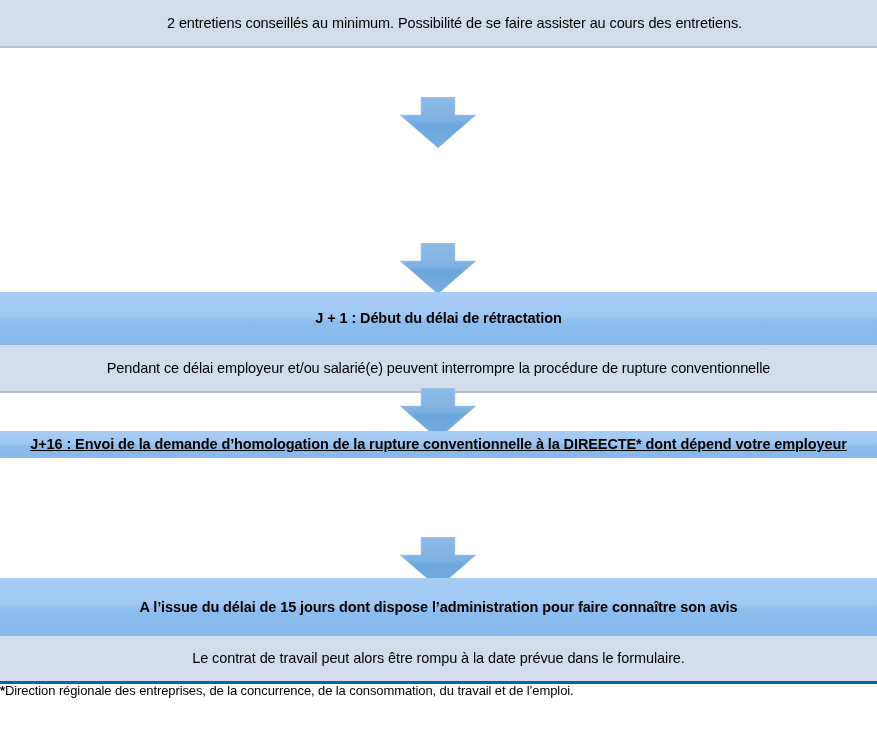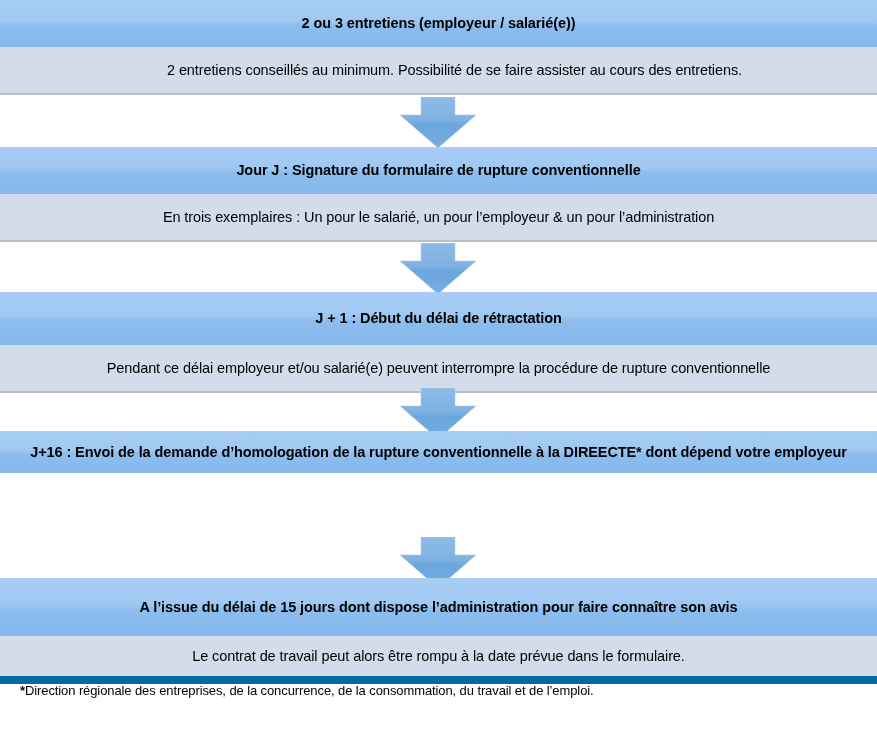--- a/index.html
+++ b/index.html
@@ -54,72 +54,67 @@
     display: flex;
     align-items: center;
     justify-content: center;
     box-sizing: border-box;
     padding: 2px 12px;
     border-bottom: 2px solid #b9bfc6;
     letter-spacing: -0.1px;
   }
 
   .step-body.last-body {
-    border-bottom: 8px solid #0369a1;
+    border-bottom: 3px solid #0369a1;
   }
 
   
   .arrow {
     position: absolute;
     width: 90px;
     height: 52px;
     left: 393px;
   }
   .arrow svg { display: block; width: 90px; height: 52px; }
 
   
   .footnote {
     position: absolute;
-    left: 20px;
+    left: 0;
     font-size: 13px;
     color: #000000;
     font-weight: bold;
     letter-spacing: -0.1px;
   }
   .footnote .fn-star { font-weight: bold; }
   .footnote .fn-text { font-weight: normal; }
 </style>
 </head>
 <body>
 
 <div id="flow">
 
   <div class="step" style="top:0px;">
-    <div class="step-header" style="height:47px;">2 ou 3 entretiens (employeur / salarié(e))</div>
     <div class="step-body" style="height:48px;padding-left:44px;">2 entretiens conseillés au minimum. Possibilité de se faire assister au cours des entretiens.</div>
   </div>
 
   <div class="arrow" style="top:97px;">
     <svg viewBox="0 0 90 52" xmlns="http://www.w3.org/2000/svg" aria-hidden="true">
       <defs>
         <linearGradient id="ag1" x1="0" y1="0" x2="0" y2="1">
           <stop offset="0%" stop-color="#8cbbe6"></stop>
           <stop offset="45%" stop-color="#7fb2e2"></stop>
           <stop offset="55%" stop-color="#6aa6dd"></stop>
           <stop offset="100%" stop-color="#79ade0"></stop>
         </linearGradient>
       </defs>
       <polygon points="28,0 62,0 62,18 83,18 45,51 7,18 28,18" fill="url(#ag1)" stroke="#b9cfe6" stroke-width="0.6"></polygon>
     </svg>
   </div>
 
-  <div class="step" style="top:147px;">
-    <div class="step-header" style="height:47px;">Jour J : Signature du formulaire de rupture conventionnelle</div>
-    <div class="step-body" style="height:48px;">En trois exemplaires : Un pour le salarié, un pour l’employeur &amp; un pour l’administration</div>
-  </div>
 
   <div class="arrow" style="top:243px;">
     <svg viewBox="0 0 90 52" xmlns="http://www.w3.org/2000/svg" aria-hidden="true">
       <defs>
         <linearGradient id="ag2" x1="0" y1="0" x2="0" y2="1">
           <stop offset="0%" stop-color="#8cbbe6"></stop>
           <stop offset="45%" stop-color="#7fb2e2"></stop>
           <stop offset="55%" stop-color="#6aa6dd"></stop>
           <stop offset="100%" stop-color="#79ade0"></stop>
         </linearGradient>
@@ -141,21 +136,21 @@
           <stop offset="45%" stop-color="#7fb2e2"></stop>
           <stop offset="55%" stop-color="#6aa6dd"></stop>
           <stop offset="100%" stop-color="#79ade0"></stop>
         </linearGradient>
       </defs>
       <polygon points="28,0 62,0 62,18 83,18 45,51 7,18 28,18" fill="url(#ag3)" stroke="#b9cfe6" stroke-width="0.6"></polygon>
     </svg>
   </div>
 
   <div class="step" style="top:431px;">
-    <div class="step-header" style="height:42px;">J+16 : Envoi de la demande d’homologation de la rupture conventionnelle à la DIREECTE* dont dépend votre employeur</div>
+    <div class="step-header" style="height:27px;text-decoration:underline;">J+16 : Envoi de la demande d’homologation de la rupture conventionnelle à la DIREECTE* dont dépend votre employeur</div>
   </div>
 
   <div class="arrow" style="top:537px;">
     <svg viewBox="0 0 90 52" xmlns="http://www.w3.org/2000/svg" aria-hidden="true">
       <defs>
         <linearGradient id="ag4" x1="0" y1="0" x2="0" y2="1">
           <stop offset="0%" stop-color="#8cbbe6"></stop>
           <stop offset="45%" stop-color="#7fb2e2"></stop>
           <stop offset="55%" stop-color="#6aa6dd"></stop>
           <stop offset="100%" stop-color="#79ade0"></stop>

